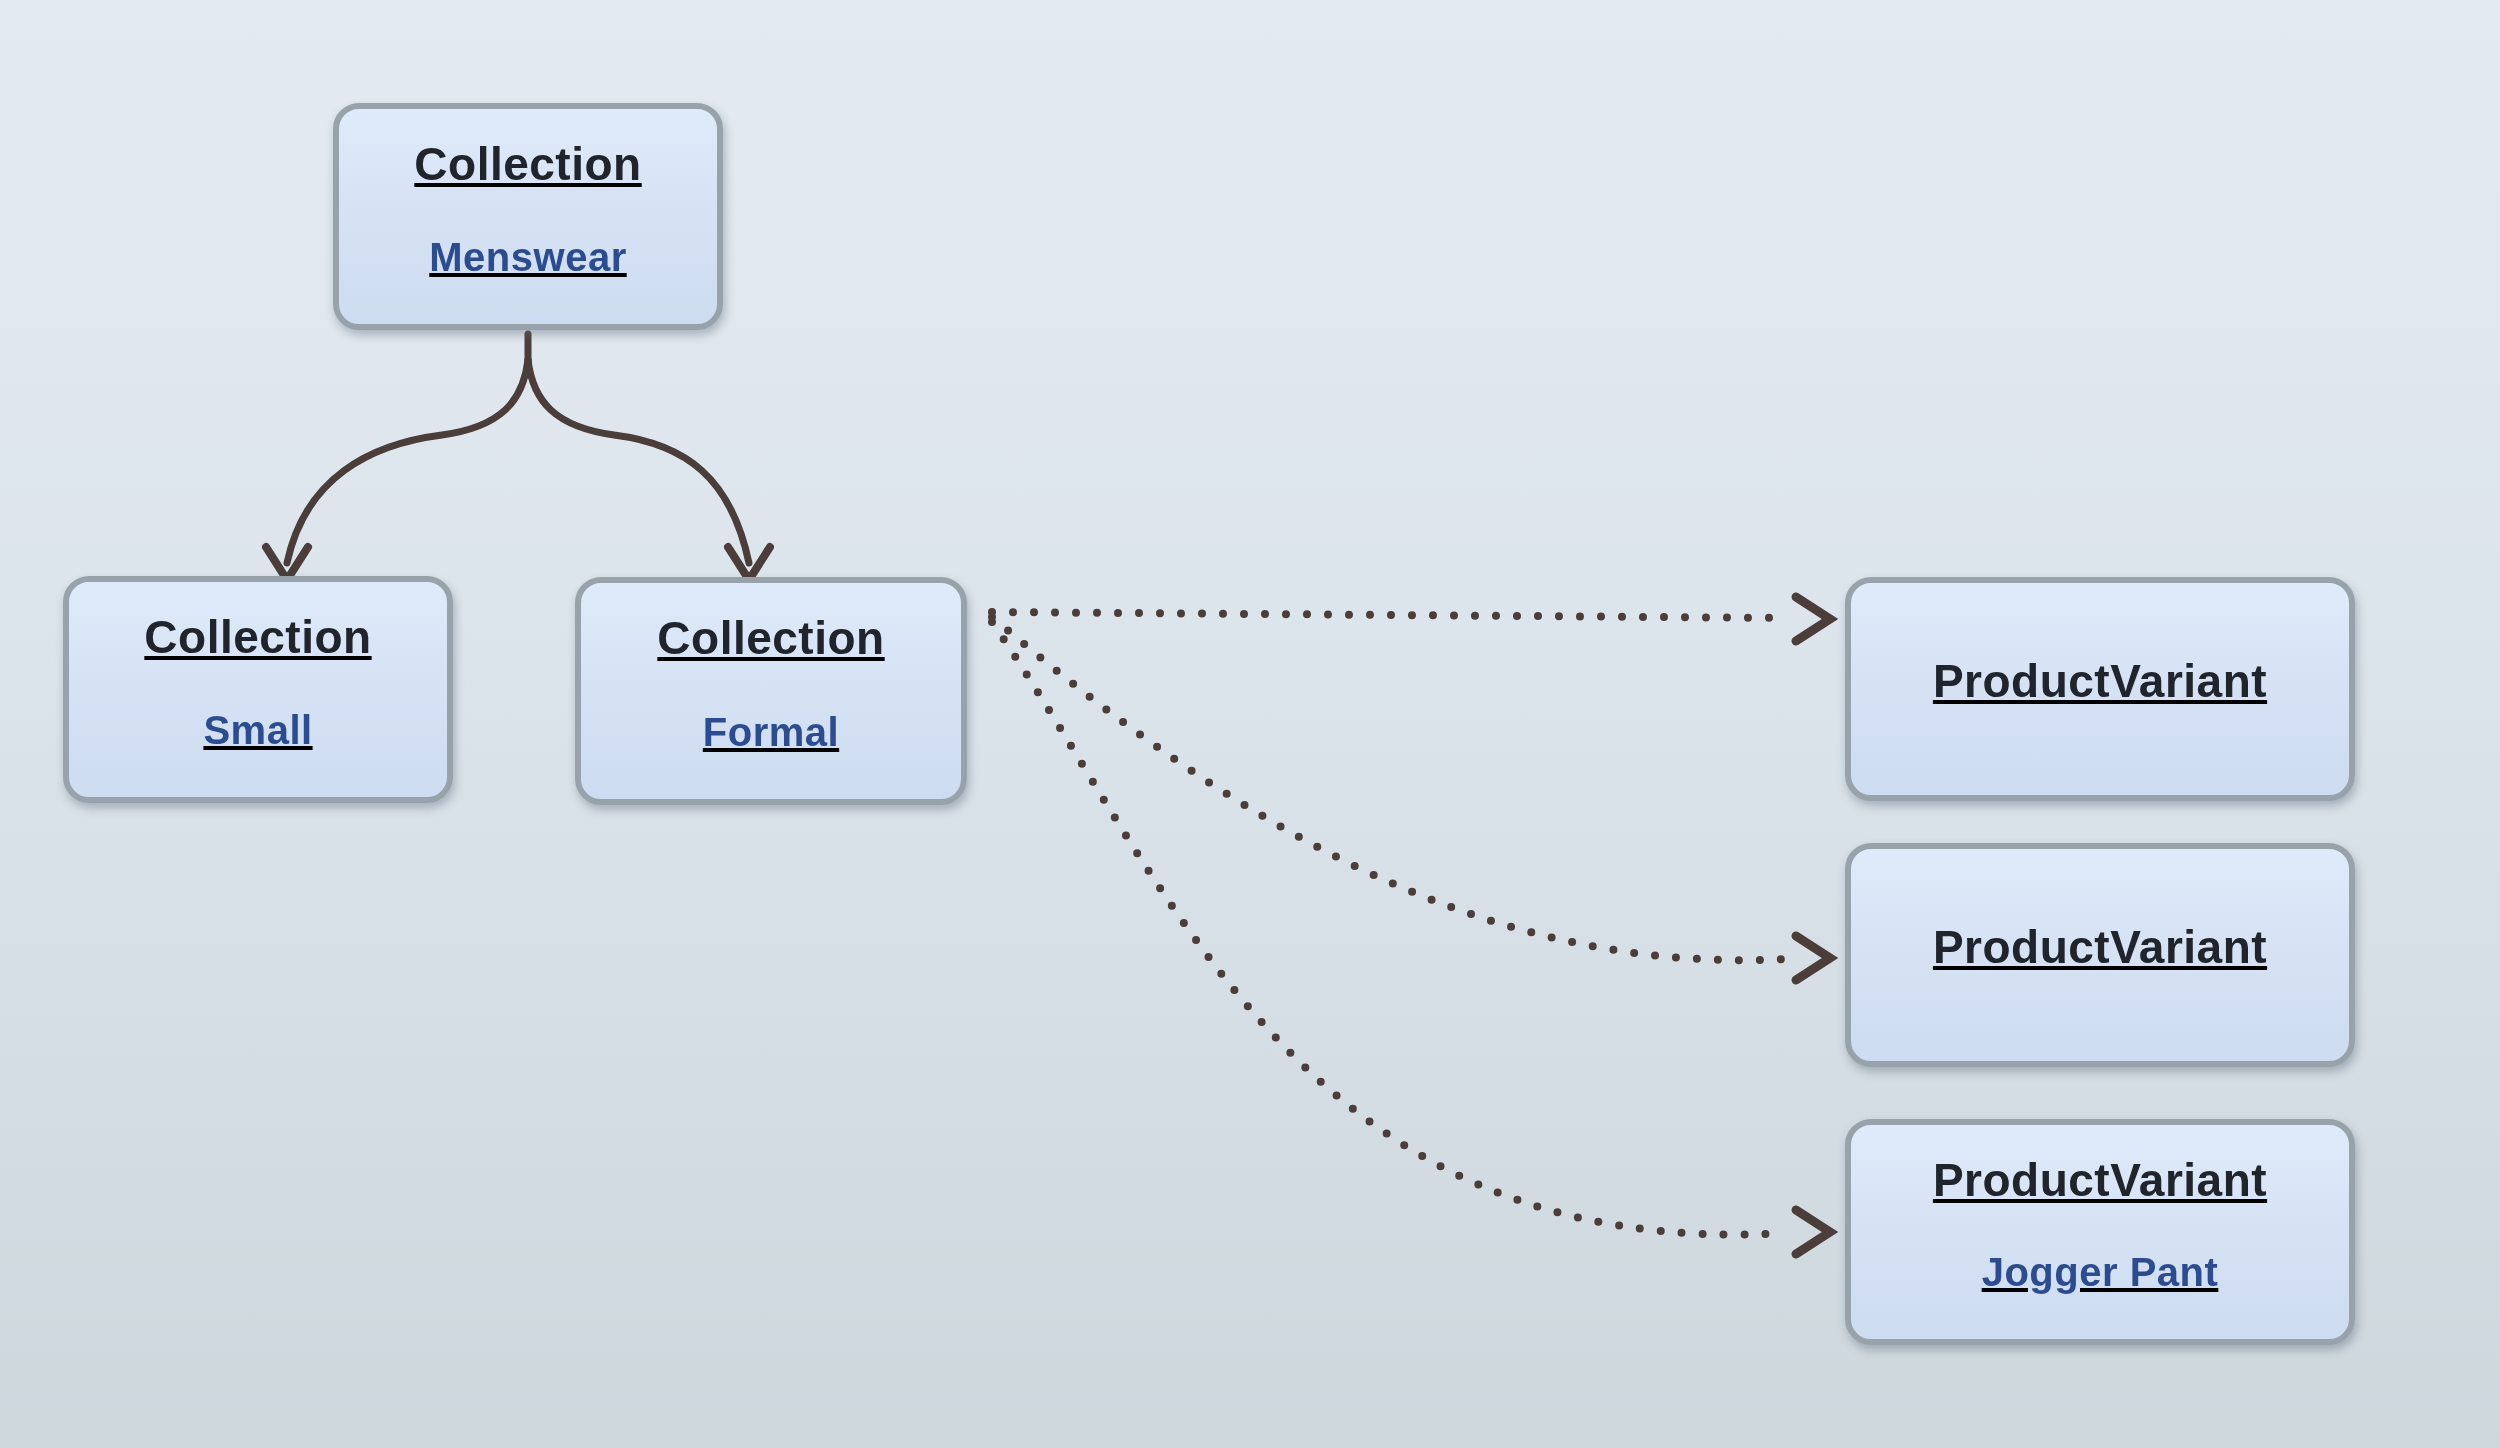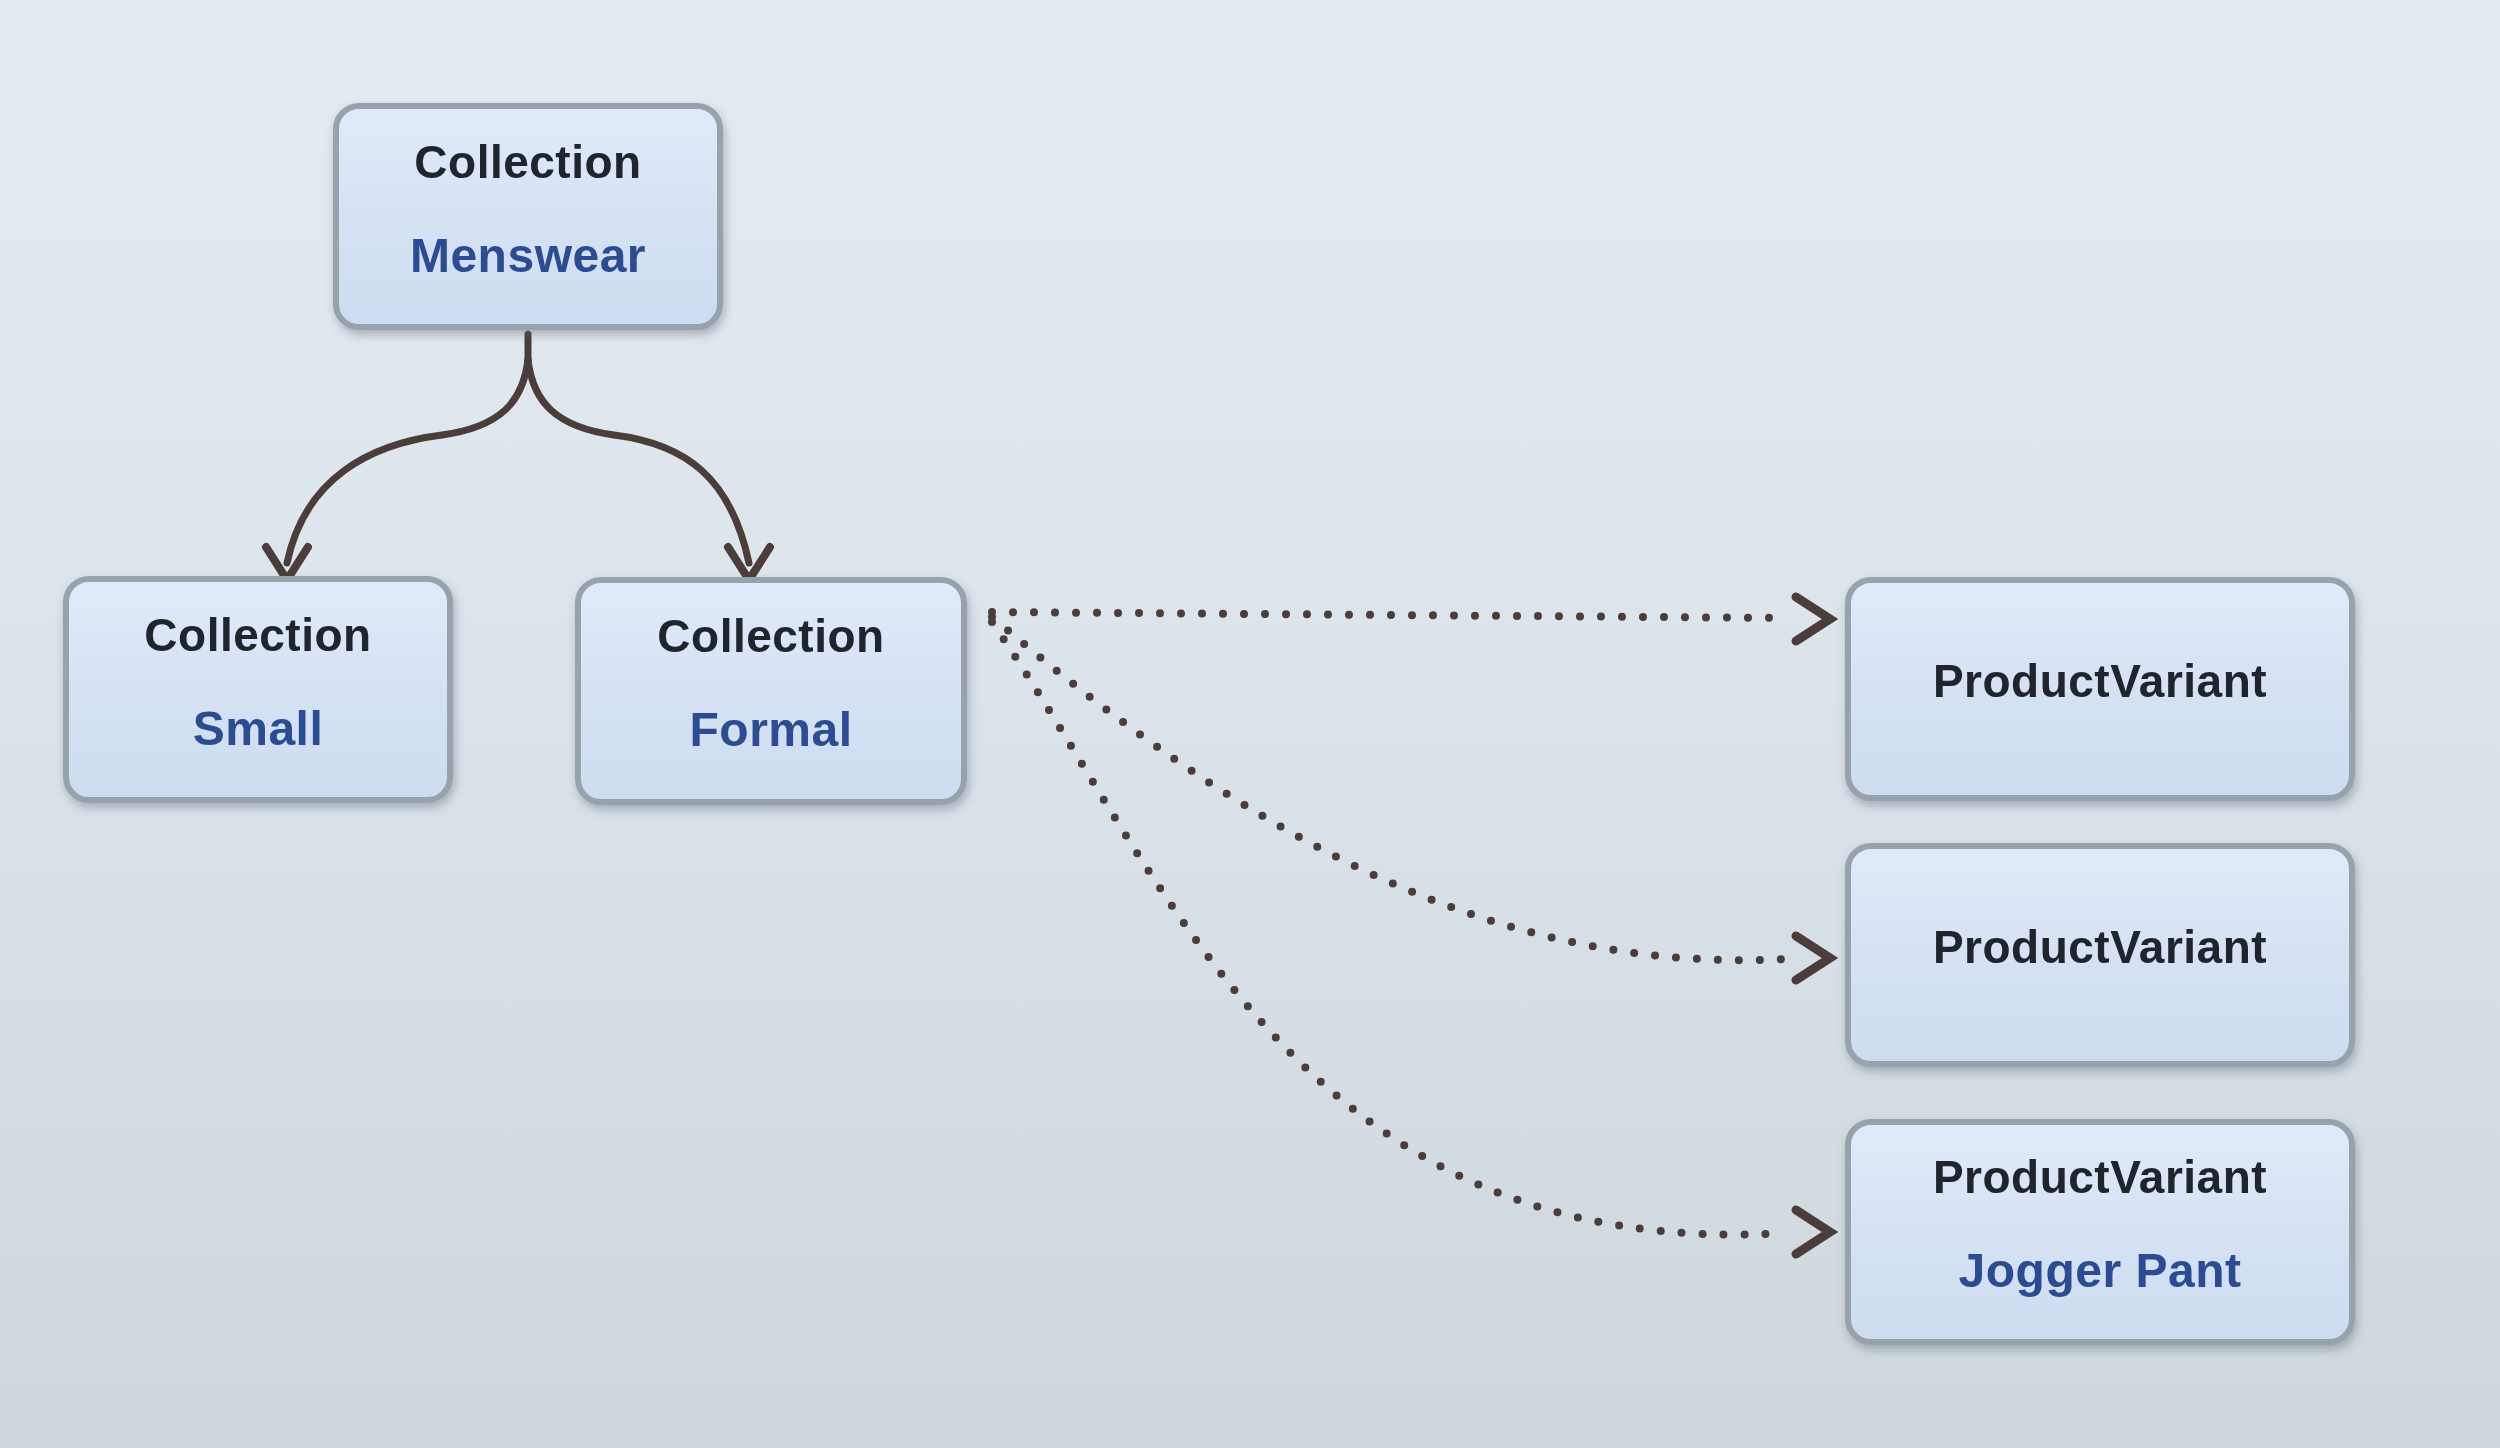--- a/index.html
+++ b/index.html
@@ -30,27 +30,28 @@
   }
   .node{
     position:absolute;box-sizing:border-box;
     border:6px solid var(--node-border);
     border-radius:26px;
     background:linear-gradient(180deg, var(--node-fill-top) 0%, #d6e2f4 50%, var(--node-fill-bottom) 100%);
     box-shadow:2px 5px 10px rgba(100,114,128,0.45);
     display:flex;flex-direction:column;justify-content:space-around;align-items:center;
     padding:6px 10px 22px 10px;
     text-align:center;
+    text-decoration:underline;
   }
   .node .type{
     color:var(--type-color);font-size:46px;font-weight:700;letter-spacing:0.5px;
     white-space:nowrap;
   }
   .node .name{
-    color:var(--name-color);font-size:48px;font-weight:700;letter-spacing:0.5px;
+    color:var(--name-color);font-size:40px;font-weight:700;letter-spacing:0.5px;
     white-space:nowrap;
   }
 </style>
 </head>
 <body>
 
 <div class="stage">
 
   <svg class="edges" viewBox="0 0 2500 1448">
 

